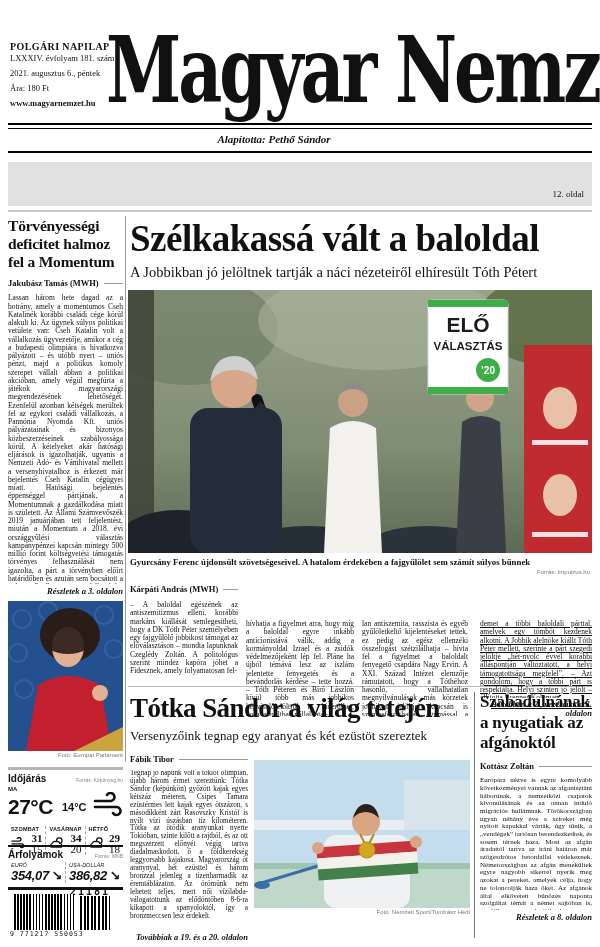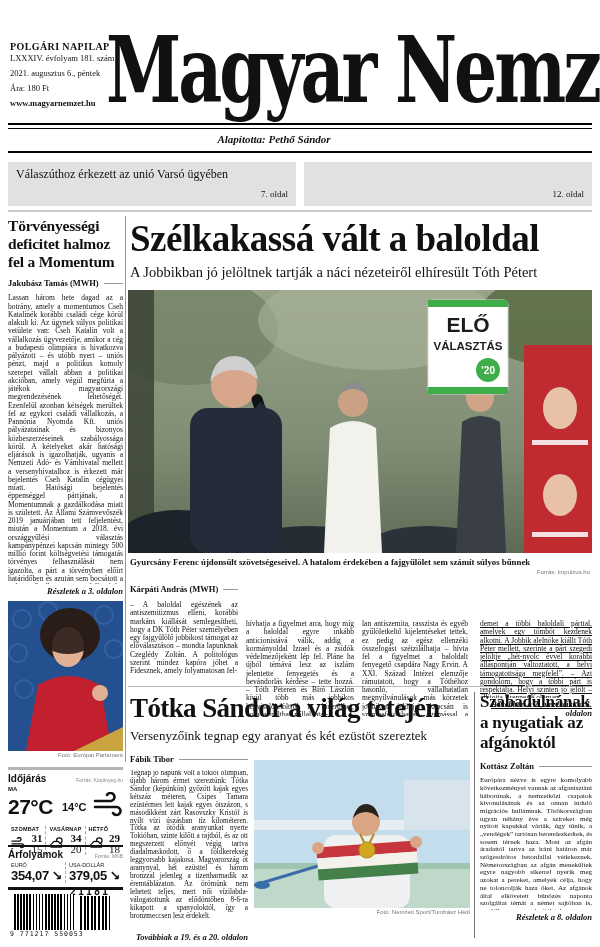--- a/index.html
+++ b/index.html
@@ -92,21 +92,21 @@
   .w-day + .w-day{border-left:1px dashed #aaa;}
   .w-day .nm{font-weight:bold;font-size:5.5px;letter-spacing:.2px;}
   .w-day .vals{display:flex;align-items:center;margin-top:1px;}
   .w-day .hilo{margin-left:auto;text-align:left;line-height:1;font-family:Liberation Serif, serif;}
   .w-day .hi{font-weight:bold;font-size:11px;}
   .w-day .lo{font-size:11px;}
   #fx{position:absolute;left:8px;top:845px;width:115px;font-family:"Liberation Sans",sans-serif;}
   .fx-top{border-top:2px solid #111;padding-top:2px;display:flex;justify-content:space-between;align-items:baseline;}
   .fx-title{font-weight:bold;font-size:10px;}
   .fx-src{font-size:5px;color:#888;}
-  .fx-row{display:flex;margin-top:2px;padding-bottom:4px;border-bottom:3px solid #111;}
+  .fx-row{display:flex;margin-top:2px;padding-bottom:4px;border-bottom:3px solid #111;font-style:italic;}
   .fx-cell{flex:1;padding:0 3px;}
   .fx-cell + .fx-cell{border-left:1px dashed #aaa;}
   .fx-name{font-size:5.5px;color:#222;}
   .fx-val{display:flex;align-items:center;font-weight:bold;font-size:13px;letter-spacing:-.3px;}
   .fx-arrow{margin-left:auto;font-family:"DejaVu Sans",sans-serif;font-size:13px;font-weight:bold;}
 
   
   #barcode{position:absolute;left:10px;top:886px;width:102px;height:56px;}
   .bc-top{position:absolute;right:2px;top:0;font-family:"DejaVu Sans Mono",monospace;
           font-weight:bold;font-size:10px;letter-spacing:2px;}
@@ -128,24 +128,20 @@
     <div class="l">2021. augusztus 6., péntek</div>
     <div class="l">Ára: 180 Ft</div>
     <div class="l w">www.magyarnemzet.hu</div>
   </div>
   <div id="masthead">Magyar Nemzet</div>
   <div id="rule-double"></div>
   <div id="founder">Alapította: Pethő Sándor</div>
   <div id="rule-full"></div>
 
   <div id="teasers">
-    <div class="teaser">
-      <span>Válaszúthoz érkezett az unió Varsó ügyében</span>
-      <span class="pg">7. oldal</span>
-    </div>
     <div class="teaser">
       <span class="pg">12. oldal</span>
     </div>
   </div>
   <div id="gray-rule1"></div>
 
   <div id="vrule-left"></div>
   <div id="rule-h2"></div>
   <div id="vrule-right"></div>
 
@@ -375,21 +371,21 @@
       <div class="fx-cell">
         <div class="fx-name">EURÓ</div>
         <div class="fx-val">
           <span>354,07</span>
           <span class="fx-arrow">↘</span>
         </div>
       </div>
       <div class="fx-cell">
         <div class="fx-name">USA-DOLLÁR</div>
         <div class="fx-val">
-          <span>379,05</span>
+          <span>386,82</span>
           <span class="fx-arrow">↘</span>
         </div>
       </div>
     </div>
   </div>
 
   <div id="barcode">
     <div class="bc-top">21181</div>
     <div class="bc-bars-l"></div>
     <div class="bc-bars-r"></div>

